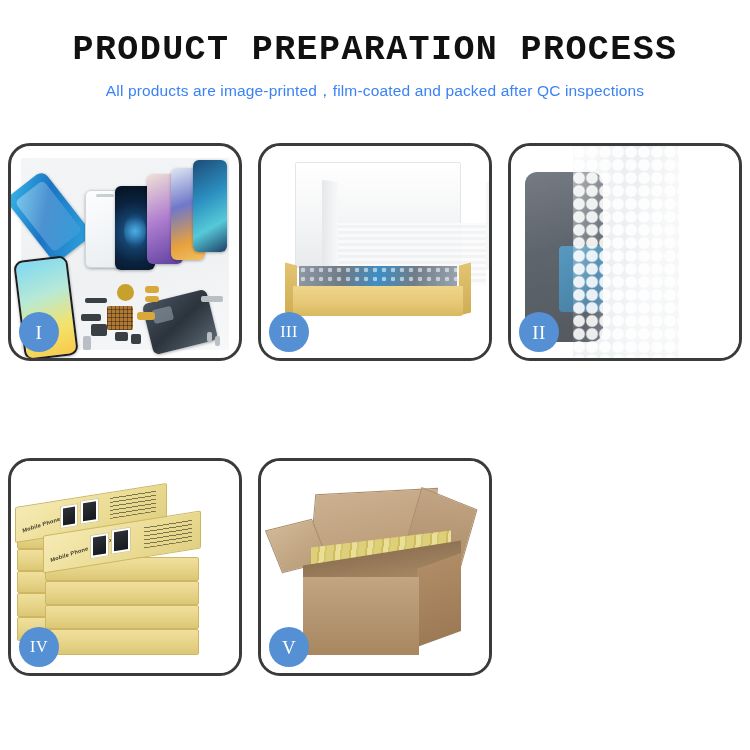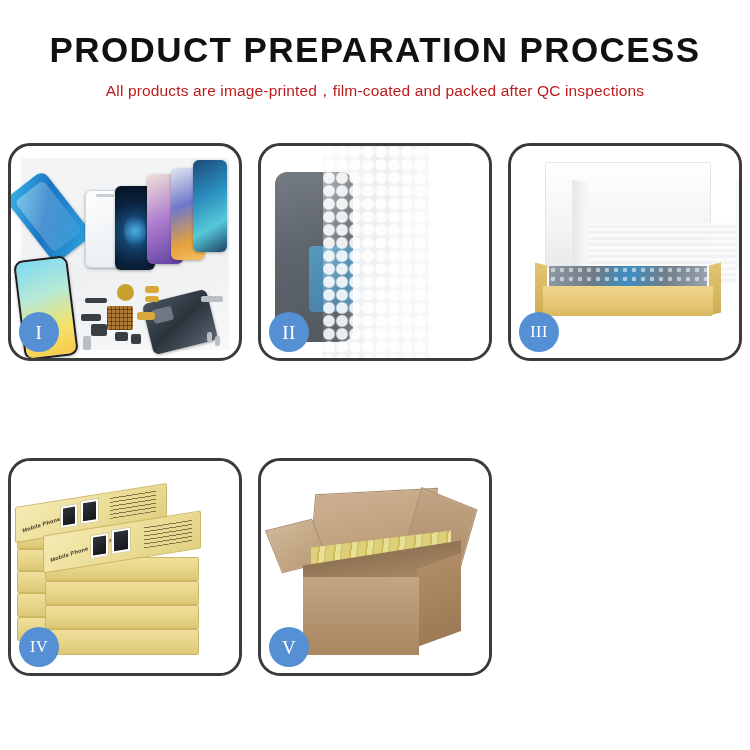--- a/index.html
+++ b/index.html
@@ -29,25 +29,26 @@
     padding-top: 32px;
   }
   .page-title {
     font-size: 35px;
     font-weight: 700;
     letter-spacing: 1.4px;
     color: #111111;
     line-height: 1.05;
     margin: 0;
     white-space: nowrap;
+    font-family: Liberation Mono, monospace;
   }
   .page-subtitle {
     font-size: 15.5px;
     font-weight: 400;
-    color: #b91c1c;
+    color: #3b82f6;
     letter-spacing: 0.15px;
     margin: 12px 0 0 0;
     white-space: nowrap;
     text-align: center;
   }
 
   
   .grid {
     position: absolute;
     left: 8px;
@@ -422,49 +423,49 @@
         <div class="part silver" style="left:72px;top:190px;width:8px;height:14px;"></div>
         <div class="part silver" style="left:196px;top:186px;width:5px;height:10px;"></div>
         <div class="part silver" style="left:204px;top:190px;width:5px;height:10px;"></div>
         <div class="part silver" style="left:190px;top:150px;width:22px;height:6px;"></div>
       </div>
       <div class="badge">I</div>
     </div>
 
     <div class="step-card">
       <div class="step-photo">
-        <div class="p2-bg"></div>
-        <div class="bw-sheet"></div>
-        <div class="bw-phone">
-          <div class="bw-blue"></div>
-        </div>
-        <div class="bw-bubbles"></div>
-        <div class="bw-gloss"></div>
-      </div>
-      <div class="badge">II</div>
-    </div>
-
-    <div class="step-card">
-      <div class="step-photo">
         <div class="p3-bg"></div>
         <div class="b3-lid">
           <div class="b3-lid-flapL"></div>
           <div class="b3-lid-flapR"></div>
           <div class="b3-foam"></div>
         </div>
         <div class="b3-sideL"></div>
         <div class="b3-sideR"></div>
         <div class="b3-contents"></div>
         <div class="b3-front"></div>
       </div>
       <div class="badge wide">III</div>
     </div>
 
     <div class="step-card">
       <div class="step-photo">
+        <div class="p2-bg"></div>
+        <div class="bw-sheet"></div>
+        <div class="bw-phone">
+          <div class="bw-blue"></div>
+        </div>
+        <div class="bw-bubbles"></div>
+        <div class="bw-gloss"></div>
+      </div>
+      <div class="badge">II</div>
+    </div>
+
+    <div class="step-card">
+      <div class="step-photo">
         <div class="p4-bg"></div>
         <div class="stack">
 
           <div class="kbox" style="left:6px;top:66px;width:104px;height:20px;"></div>
           <div class="kbox" style="left:6px;top:88px;width:104px;height:20px;"></div>
           <div class="kbox" style="left:6px;top:110px;width:104px;height:20px;"></div>
           <div class="kbox" style="left:6px;top:132px;width:104px;height:22px;"></div>
           <div class="kbox" style="left:6px;top:156px;width:104px;height:22px;"></div>
 
           <div class="kbox" style="left:34px;top:96px;width:152px;height:22px;"></div>

